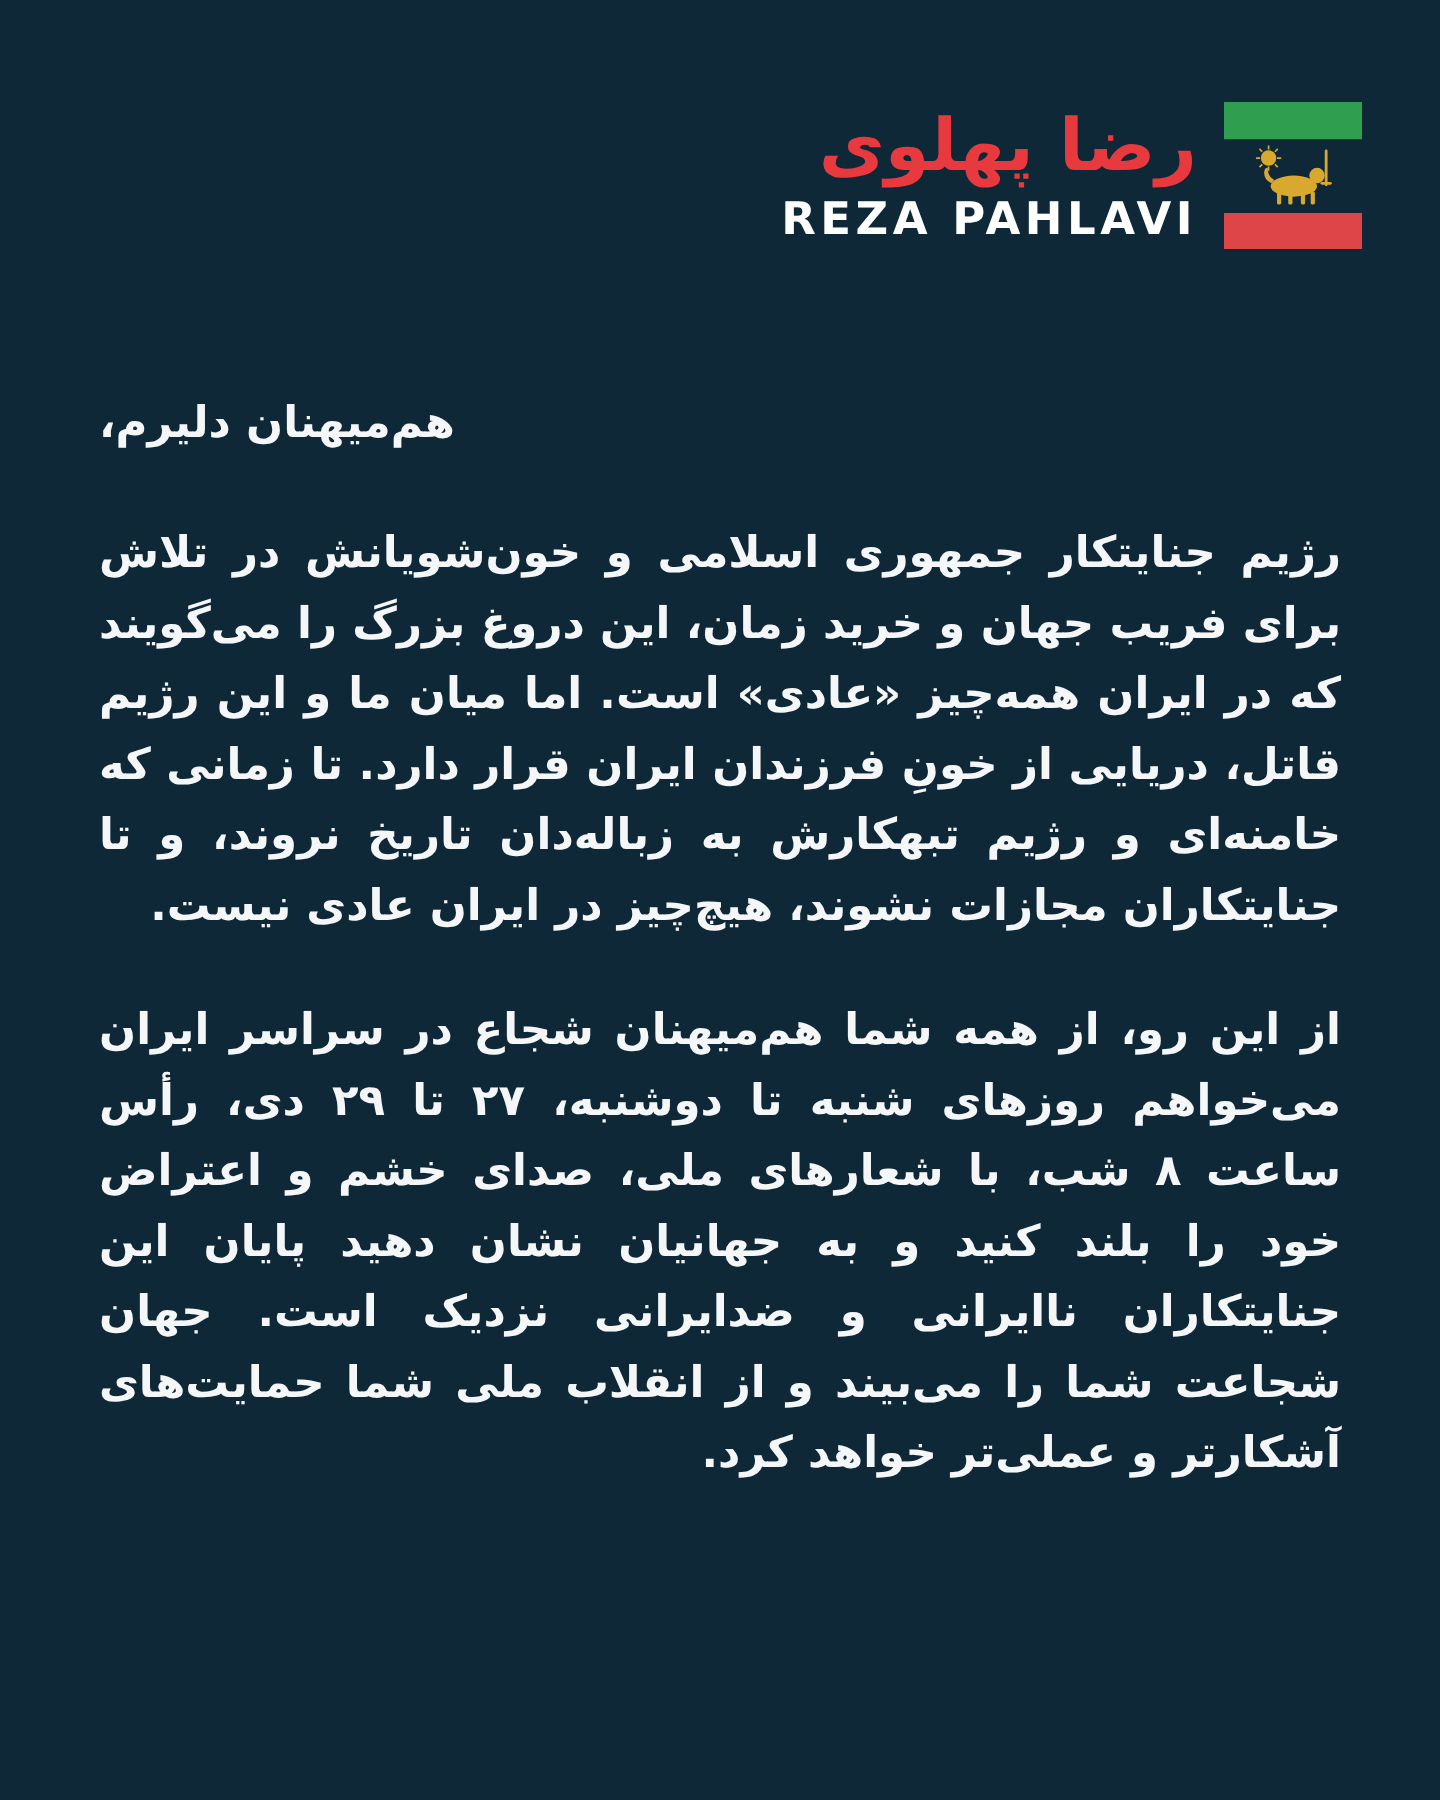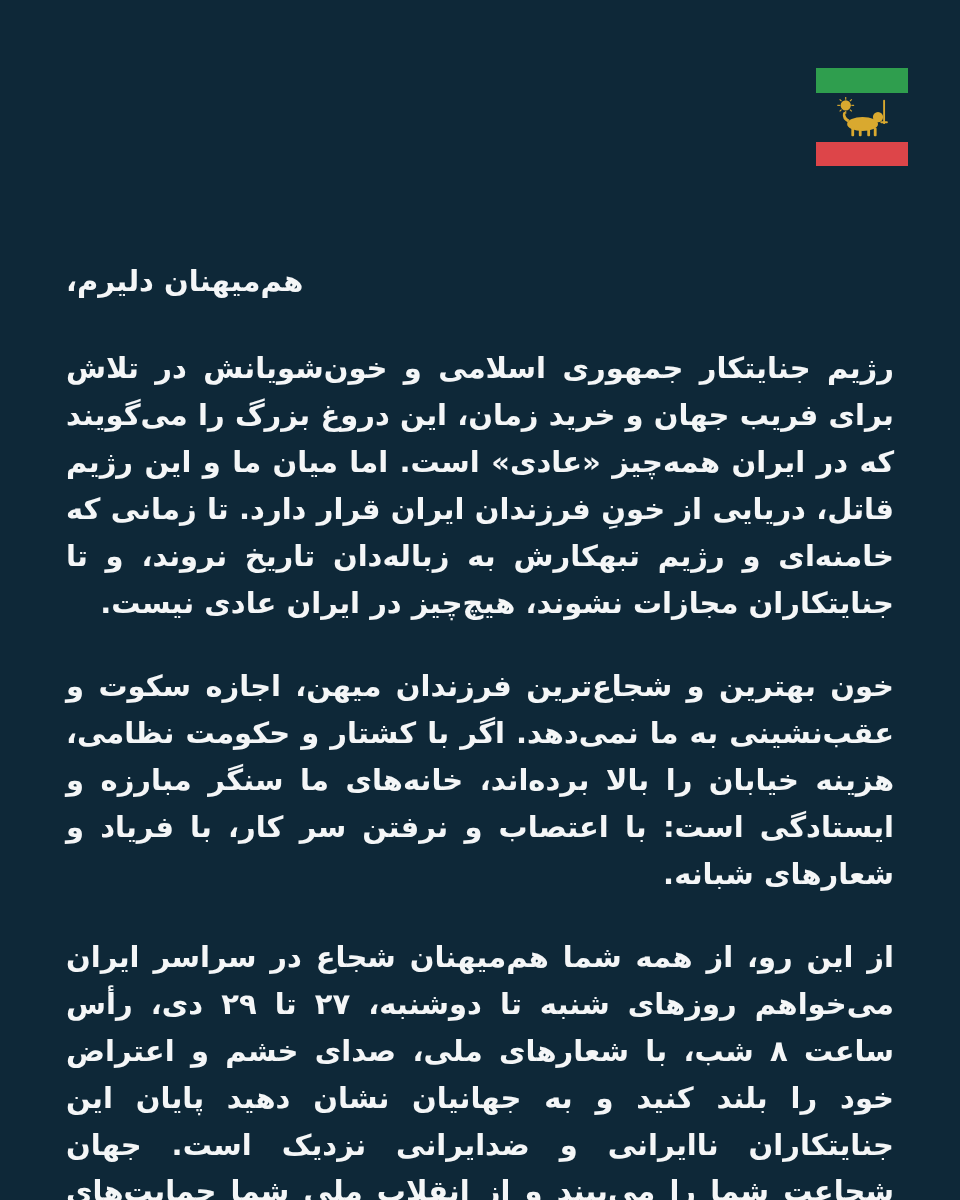--- a/index.html
+++ b/index.html
@@ -78,20 +78,22 @@
     margin-bottom: 40px;
   }
 </style>
 </head>
 <body>
 
 <div class="page">
 
   <header class="header">
     <div class="logo-text">
+      <div class="logo-fa">رضا پهلوی</div>
+      <div class="logo-en">REZA PAHLAVI</div>
     </div>
 
     <div class="emblem">
       <div class="stripe green"></div>
       <div class="stripe mid">
         <svg viewBox="0 0 120 90" aria-hidden="true">
           <g fill="#d9a92f">
 
             <circle cx="26" cy="20" r="11"></circle>
             <g stroke="#d9a92f" stroke-width="2.4">
@@ -121,17 +123,16 @@
           </g>
         </svg>
       </div>
       <div class="stripe red"></div>
     </div>
   </header>
 
   <main class="letter">
     <p class="greeting">هم‌میهنان دلیرم،</p>
     <p>رژیم جنایتکار جمهوری اسلامی و خون‌شویانش در تلاش برای فریب جهان و خرید زمان، این دروغ بزرگ را می‌گویند که در ایران همه‌چیز «عادی» است. اما میان ما و این رژیم قاتل، دریایی از خونِ فرزندان ایران قرار دارد. تا زمانی که خامنه‌ای و رژیم تبهکارش به زباله‌دان تاریخ نروند، و تا جنایتکاران مجازات نشوند، هیچ‌چیز در ایران عادی نیست.</p>
-    <p>خون بهترین و شجاع‌ترین فرزندان میهن، اجازه سکوت و عقب‌نشینی به ما نمی‌دهد. اگر با کشتار و حکومت نظامی، هزینه خیابان را بالا برده‌اند، خانه‌های ما سنگر مبارزه و ایستادگی است: با اعتصاب و نرفتن سر کار، با فریاد و شعارهای شبانه.</p>
     <p>از این رو، از همه شما هم‌میهنان شجاع در سراسر ایران می‌خواهم روزهای شنبه تا دوشنبه، ۲۷ تا ۲۹ دی، رأس ساعت ۸ شب، با شعارهای ملی، صدای خشم و اعتراض خود را بلند کنید و به جهانیان نشان دهید پایان این جنایتکاران ناایرانی و ضدایرانی نزدیک است. جهان شجاعت شما را می‌بیند و از انقلاب ملی شما حمایت‌های آشکارتر و عملی‌تر خواهد کرد.</p>
 
   </main>
 </div>
 
 </body></html>

